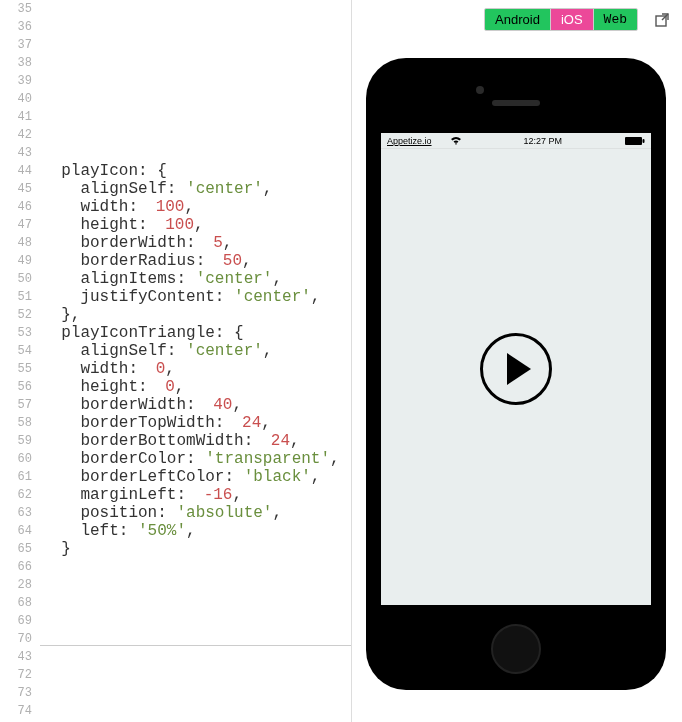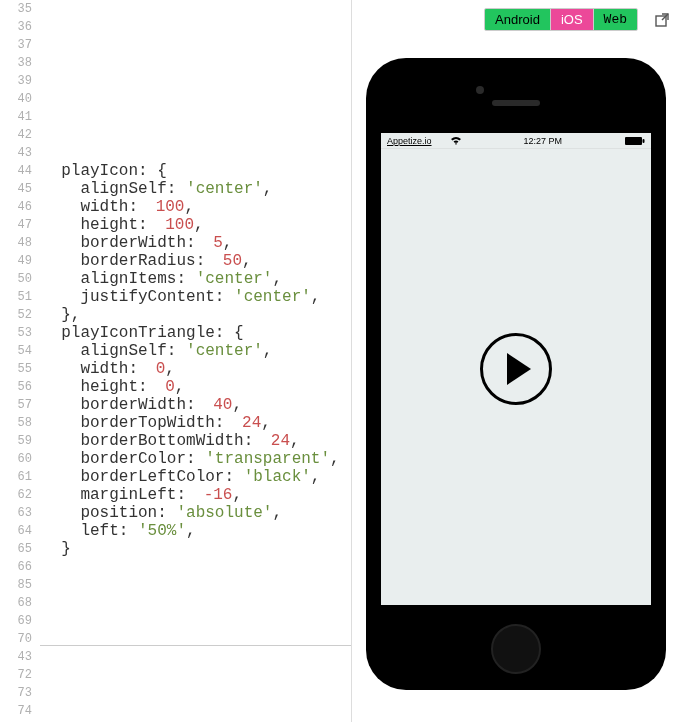--- a/index.html
+++ b/index.html
@@ -184,21 +184,21 @@
       <div>57</div>
       <div>58</div>
       <div>59</div>
       <div>60</div>
       <div>61</div>
       <div>62</div>
       <div>63</div>
       <div>64</div>
       <div>65</div>
       <div>66</div>
-      <div>85</div>
+      <div>28</div>
       <div>68</div>
       <div>69</div>
       <div>70</div>
       <div>43</div>
       <div>72</div>
       <div>73</div>
       <div>74</div>
     </div>
   <div class="code" id="code"><div>&nbsp;</div><div>&nbsp;</div><div>&nbsp;</div><div>&nbsp;</div><div>&nbsp;</div><div>&nbsp;</div><div>&nbsp;</div><div>&nbsp;</div><div>&nbsp;</div><div>  playIcon: {</div><div>    alignSelf: <span class="tok-string">'center'</span>,</div><div>    width: <span class="tok-num">100</span>,</div><div>    height: <span class="tok-num">100</span>,</div><div>    borderWidth: <span class="tok-num">5</span>,</div><div>    borderRadius: <span class="tok-num">50</span>,</div><div>    alignItems: <span class="tok-string">'center'</span>,</div><div>    justifyContent: <span class="tok-string">'center'</span>,</div><div>  },</div><div>  playIconTriangle: {</div><div>    alignSelf: <span class="tok-string">'center'</span>,</div><div>    width: <span class="tok-num">0</span>,</div><div>    height: <span class="tok-num">0</span>,</div><div>    borderWidth: <span class="tok-num">40</span>,</div><div>    borderTopWidth: <span class="tok-num">24</span>,</div><div>    borderBottomWidth: <span class="tok-num">24</span>,</div><div>    borderColor: <span class="tok-string">'transparent'</span>,</div><div>    borderLeftColor: <span class="tok-string">'black'</span>,</div><div>    marginLeft: <span class="tok-num">-16</span>,</div><div>    position: <span class="tok-string">'absolute'</span>,</div><div>    left: <span class="tok-string">'50%'</span>,</div><div>  }</div><div>&nbsp;</div><div>&nbsp;</div><div>&nbsp;</div><div>&nbsp;</div><div>&nbsp;</div><div>&nbsp;</div><div>&nbsp;</div><div>&nbsp;</div><div>&nbsp;</div></div>
   <div class="hr-divider"></div>

